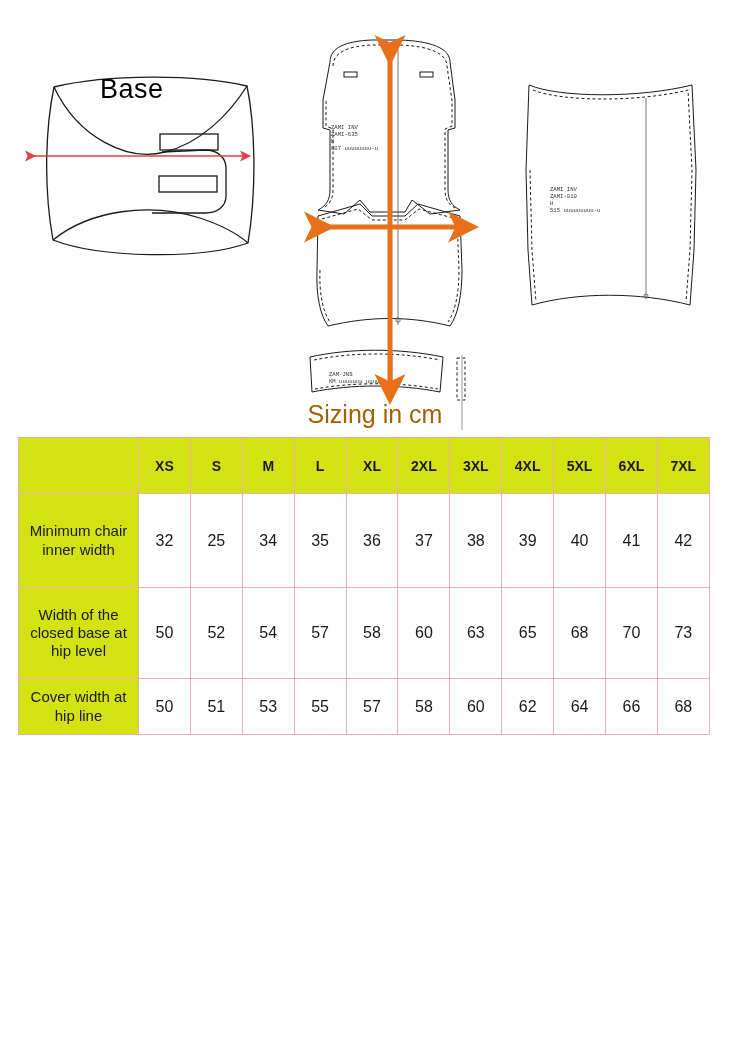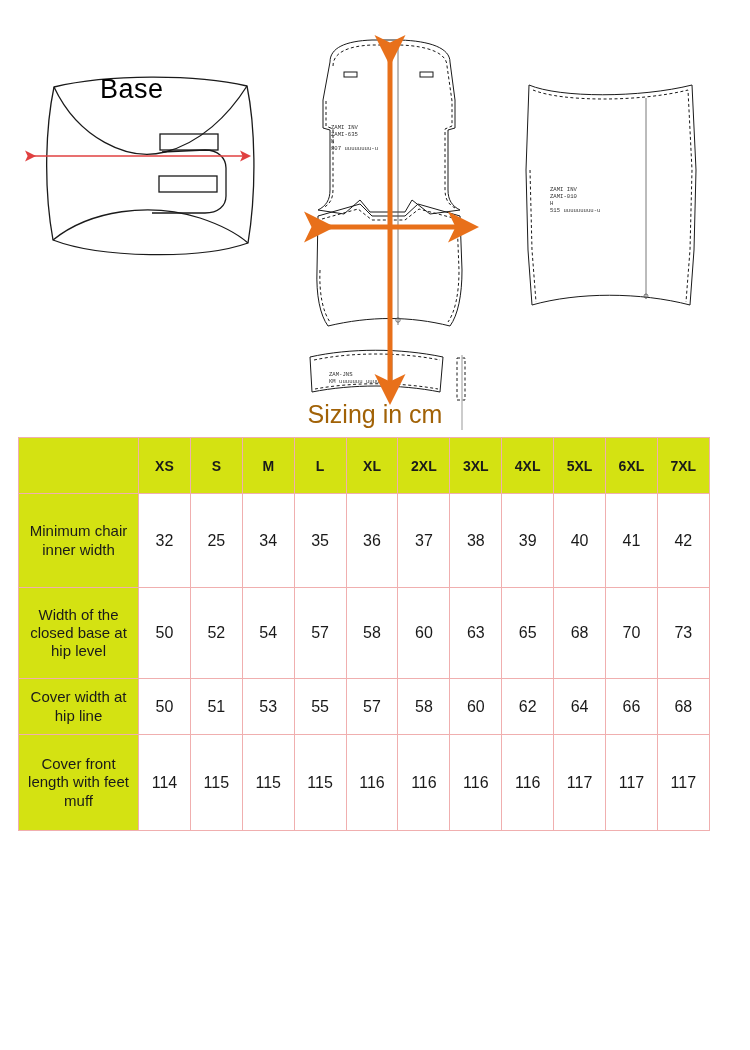--- a/index.html
+++ b/index.html
@@ -265,32 +265,18 @@
         <td class="value">55</td>
         <td class="value">57</td>
         <td class="value">58</td>
         <td class="value">60</td>
         <td class="value">62</td>
         <td class="value">64</td>
         <td class="value">66</td>
         <td class="value">68</td>
       </tr>
 
-      <tr class="r3">
-        <td class="row-label">Cover front length with feet muff</td>
-        <td class="value">114</td>
-        <td class="value">115</td>
-        <td class="value">115</td>
-        <td class="value">115</td>
-        <td class="value">116</td>
-        <td class="value">116</td>
-        <td class="value">116</td>
-        <td class="value">116</td>
-        <td class="value">117</td>
-        <td class="value">117</td>
-        <td class="value">117</td>
-      </tr>
 
 
 
     </tbody>
   </table>
 </div>
 
 </body></html>

